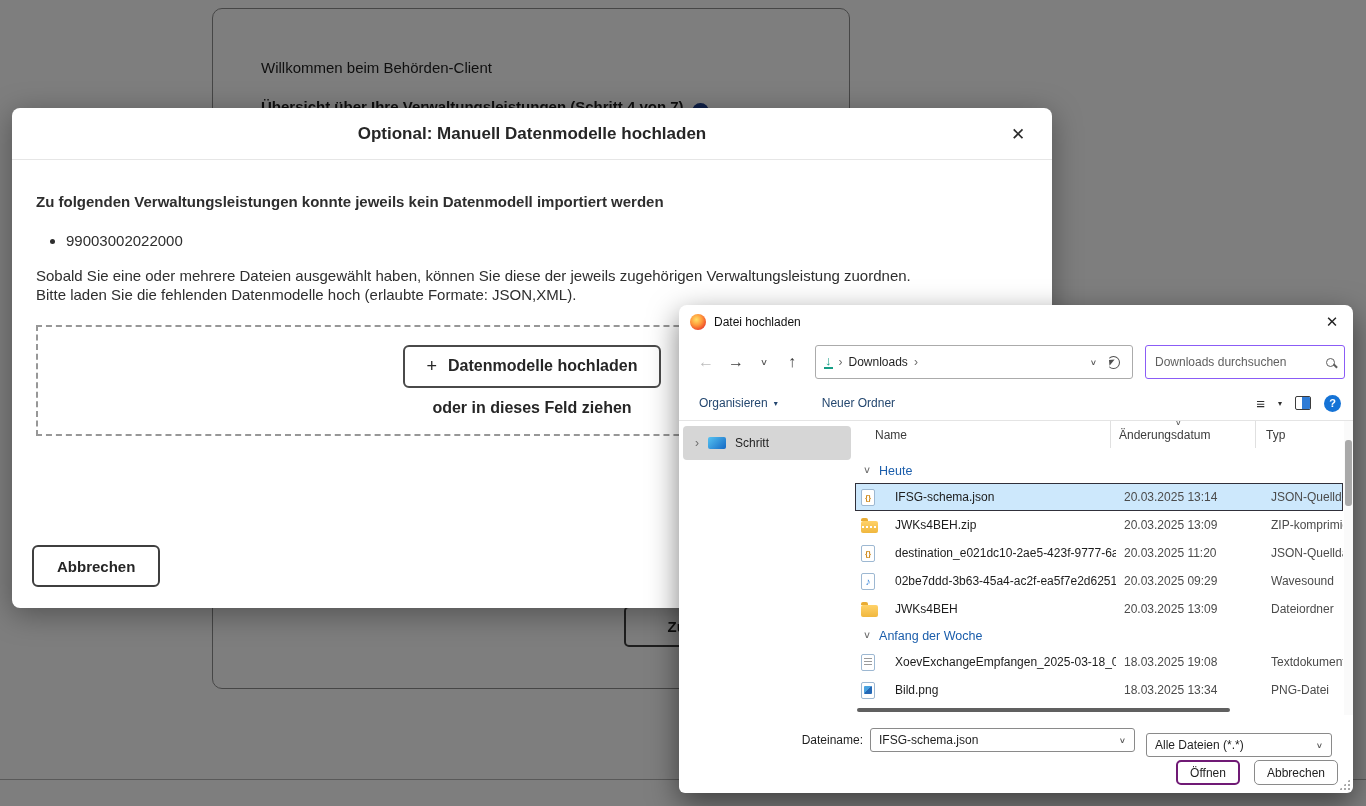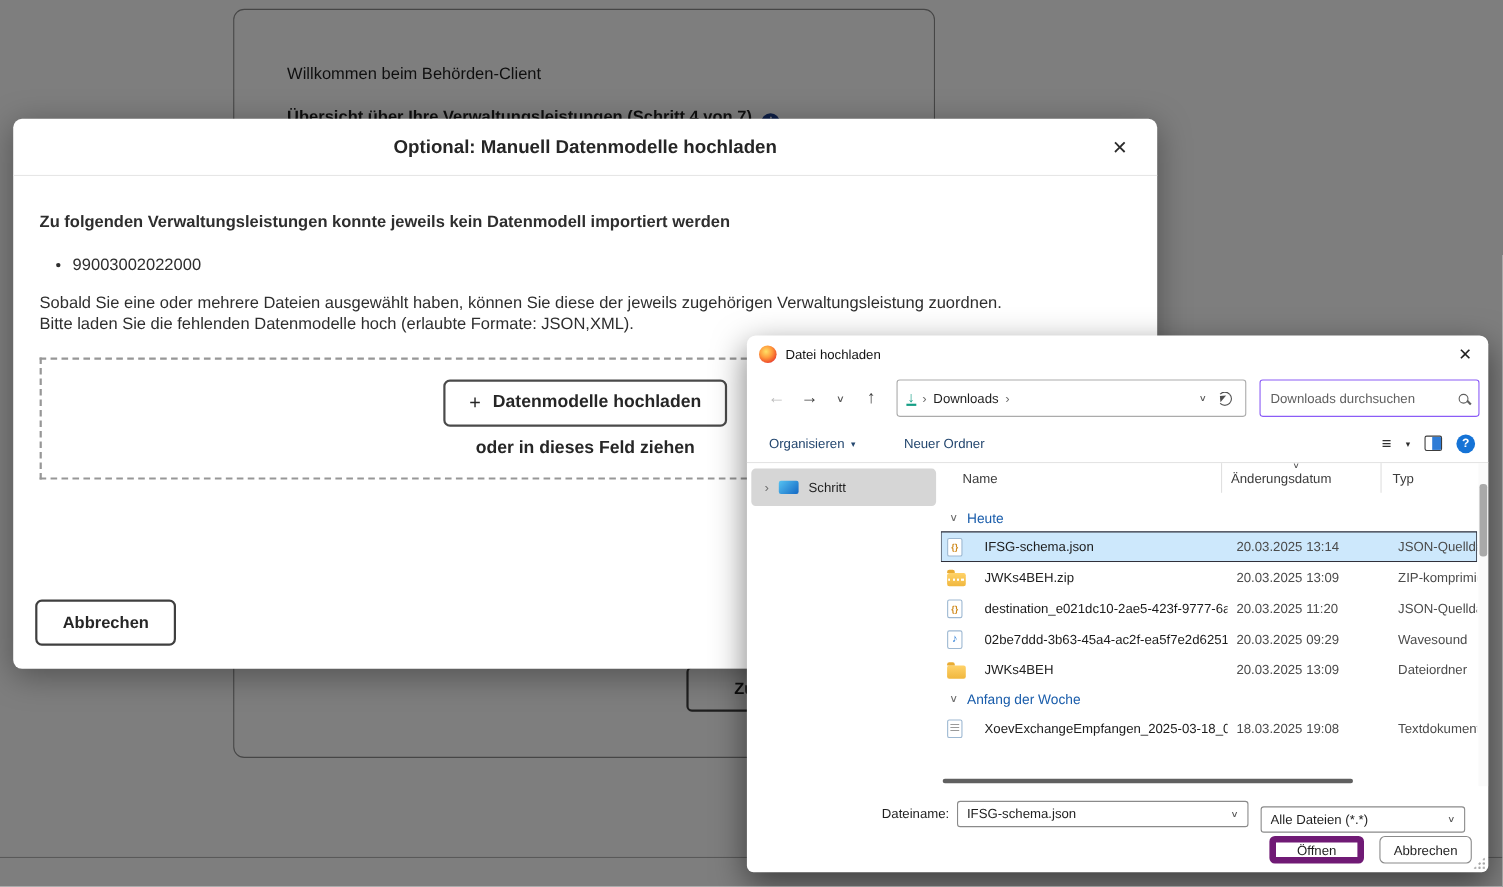--- a/index.html
+++ b/index.html
@@ -131,21 +131,21 @@
   .fdlg-footer { position:relative; height:78px; padding:13px 15px 0 0; }
   .fname-row { display:flex; align-items:center; height:24px; }
   .fname-label { width:191px; text-align:right; padding-right:7px; color:#1f1f1f; }
   .combo { width:265px; height:24px; border:1px solid #8a8a8a; border-radius:3px; display:flex; align-items:center;
            padding:0 8px; background:#fff; }
   .combo .val { flex:1; white-space:nowrap; overflow:hidden; }
   .combo .chev { color:#555; font-size:10px; transform:scaleY(.8); }
   .filter-combo { width:186px; margin-left:11px;margin-top:10px; }
   .btn-row { display:flex; justify-content:flex-end; gap:14px; margin-top:8px; }
   .win-btn { height:25px; border-radius:5px; background:#fff; font-size:12px; color:#1f1f1f; cursor:pointer; }
-  .btn-open { width:86px; border:6px solid #701a75; }
+  .btn-open { width:64px; border:2px solid #701a75; }
   .btn-cancel2 { width:84px; border:1px solid #8a8a8a; }
   .grip { position:absolute; right:3px; bottom:3px; width:11px; height:11px;
           background-image:radial-gradient(#a8a8a8 1px, transparent 1.2px); background-size:4px 4px;
           clip-path:polygon(100% 0, 100% 100%, 0 100%); }
 </style>
 </head>
 <body>
 
 <div class="bg-page">
   <div class="bg-card">
@@ -300,20 +300,30 @@
           <div class="frow">
             <span class="ficon icon-text">
               <span class="pagebase">
                 <span class="pagelines"></span>
               </span>
             </span>
             <span class="fname">XoevExchangeEmpfangen_2025-03-18_08...</span>
             <span class="fdate">18.03.2025 19:08</span>
             <span class="ftype">Textdokument</span>
           </div>
+          <div class="frow">
+            <span class="ficon icon-image">
+              <span class="pagebase">
+                <span class="imgsq"></span>
+              </span>
+            </span>
+            <span class="fname">Bild.png</span>
+            <span class="fdate">18.03.2025 13:34</span>
+            <span class="ftype">PNG-Datei</span>
+          </div>
         </div>
       <div class="hscroll"></div>
       <div class="vscroll-track">
         <div class="vscroll-thumb"></div>
       </div>
     </div>
   </div>
 
   <div class="fdlg-footer">
     <div class="fname-row">

